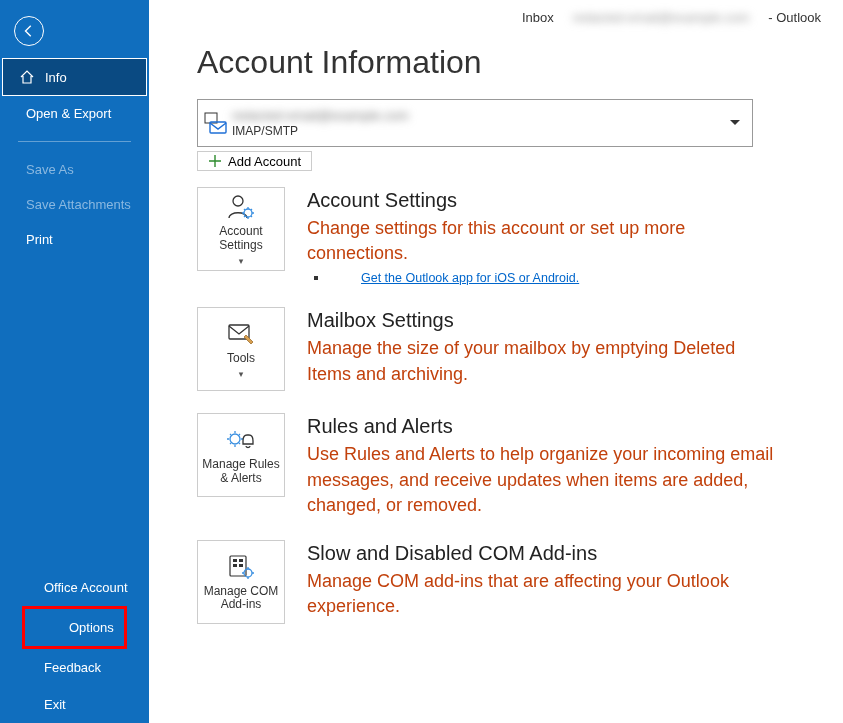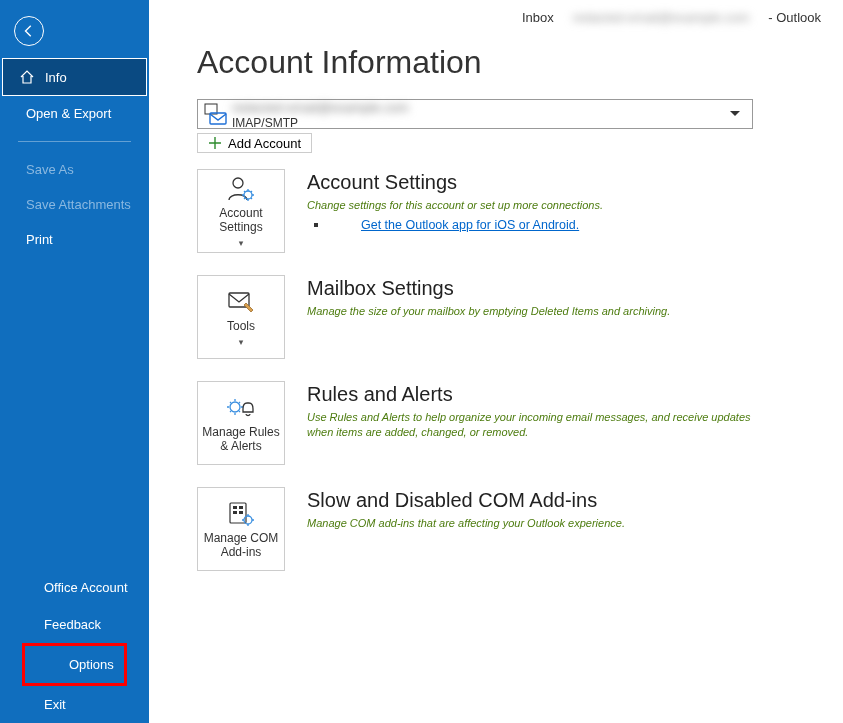--- a/index.html
+++ b/index.html
@@ -90,22 +90,23 @@
   h1.page-title {
     font-weight: 300;
     font-size: 32px;
     color: #333;
     margin-top: 44px;
     margin-bottom: 18px;
   }
   .account-select {
     border: 1px solid #999;
     width: 556px;
-    height: 30px;
-    display: flex;
+    height: 48px;
+    display: flex;
+    align-items: center;
     position: relative;
     cursor: pointer;
   }
   .account-select .acct-icon {
     width: 34px;
     display: flex;
     align-items: center;
     justify-content: center;
   }
   .account-select .acct-text { flex:1; line-height:1.2; }
@@ -155,25 +156,24 @@
   .tile .tile-icon { height: 30px; display:flex; align-items:center; justify-content:center; }
   .tile .chev { font-size: 9px; color:#555; }
   .section-body { flex: 1; padding-top: 2px; }
   .section-body h2 {
     font-weight: 400;
     font-size: 20px;
     color: #222;
     margin-bottom: 4px;
   }
   .section-body p {
-    font-size: 11px;
-    color: #4d7c0f;
+    font-size: 18px;
+    color: #c2410c;
     line-height: 1.4;
     max-width: 470px;
-    font-style: italic;
   }
   .section-body ul { list-style: square; margin: 4px 0 0 22px; }
   .section-body a { color: #0066cc; text-decoration: underline; font-size:12.5px;margin-left:32px; }
 </style>
 </head>
 <body>
 
 <div class="app">
 
   <div class="sidebar">
@@ -202,25 +202,25 @@
     <div class="nav-item">
       <span style="padding-left:26px">Print</span>
     </div>
 
     <div class="sidebar-spacer"></div>
 
     <div class="sidebar-bottom">
       <div class="nav-item">
         <span>Office Account</span>
       </div>
+      <div class="nav-item highlight">
+        <span>Options</span>
+      </div>
       <div class="nav-item">
         <span>Feedback</span>
-      </div>
-      <div class="nav-item highlight">
-        <span>Options</span>
       </div>
       <div class="nav-item">
         <span>Exit</span>
       </div>
     </div>
   </div>
 
   <div class="main">
     <div class="titlebar">
       <span>Inbox</span>

